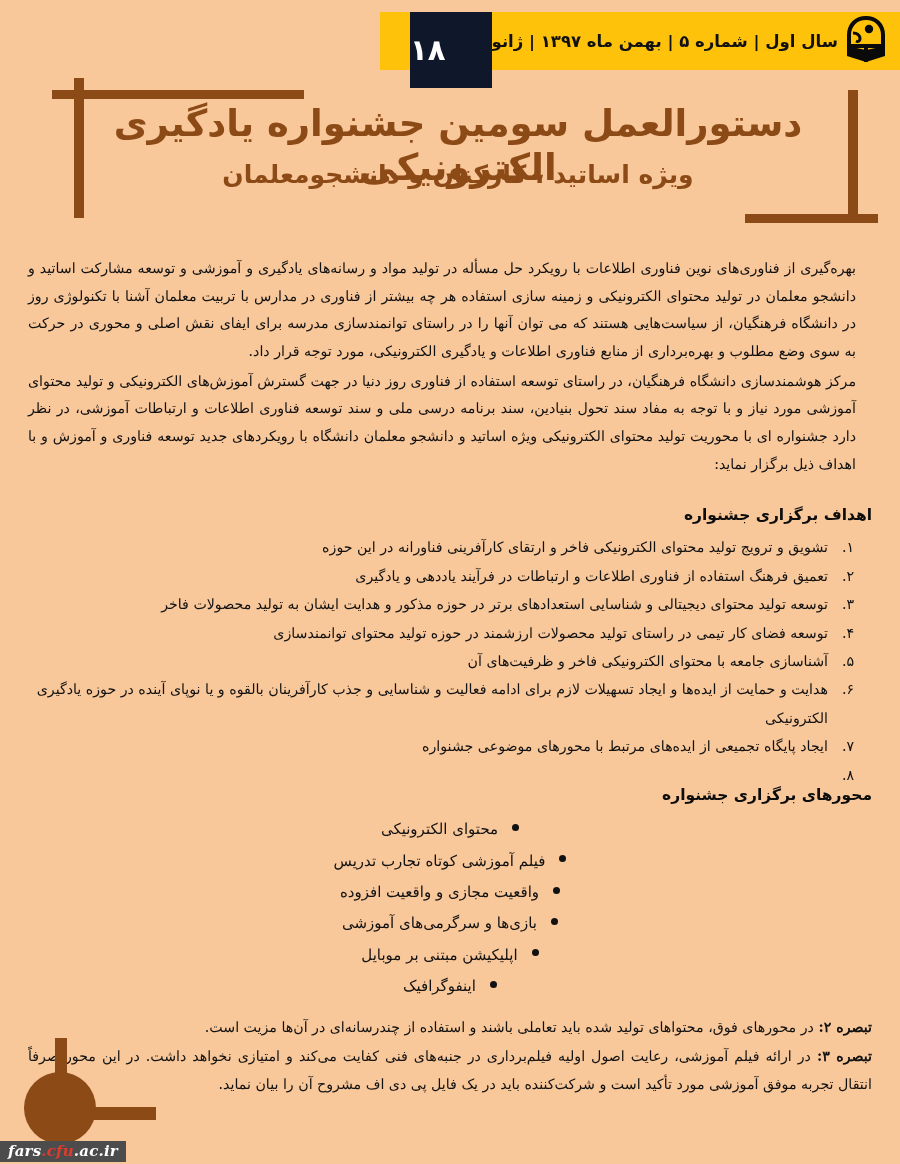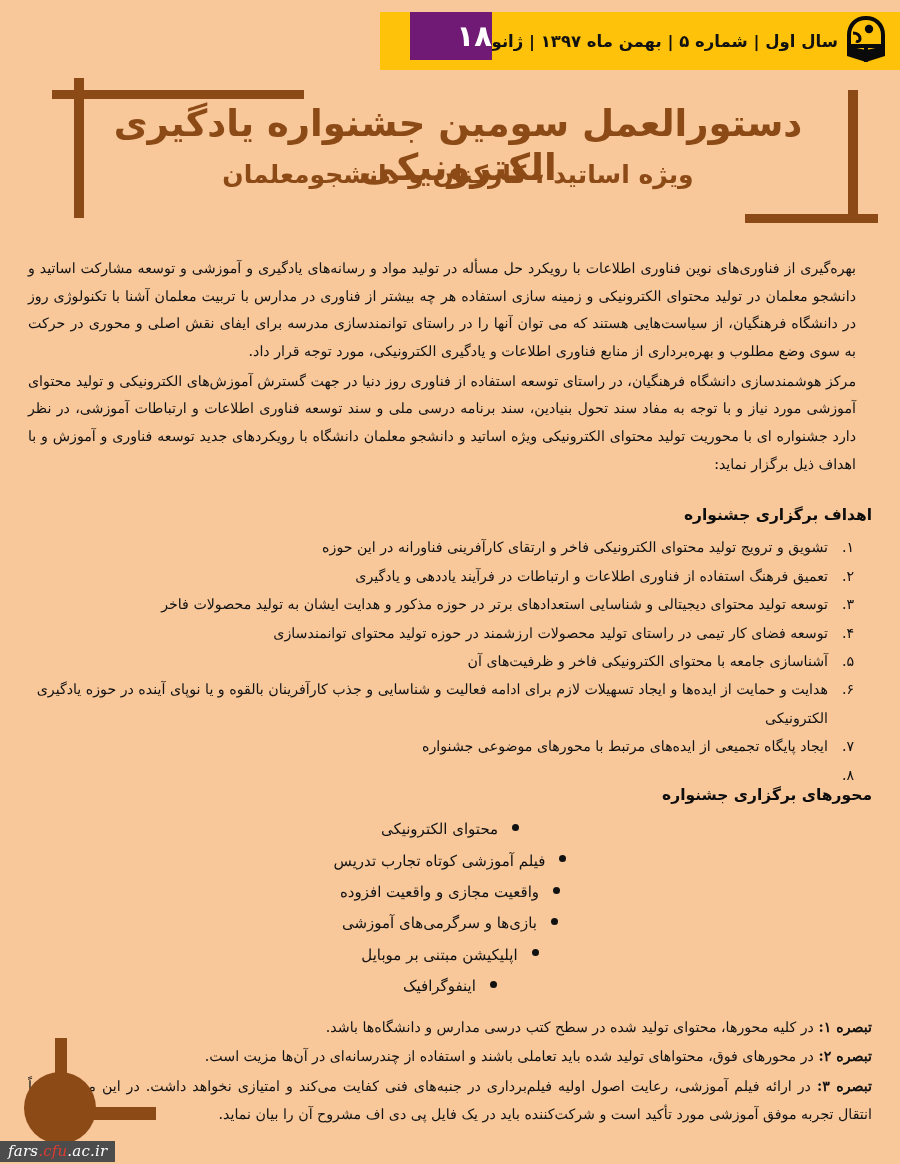--- a/index.html
+++ b/index.html
@@ -66,25 +66,25 @@
     align-items: center;
     justify-content: center;
   }
   .logo-wrap svg { display: block; }
 
   .issue-number-box {
     position: absolute;
     top: 12px;
     left: 410px;
     width: 82px;
-    height: 48px;
-    background: #701a75;
+    height: 76px;
+    background: #0f172a;
     display: flex;
     align-items: center;
-    justify-content: flex-start;
+    justify-content: flex-end;
   }
   .issue-number-box span {
     color: #ffffff;
     font-size: 29px;
     font-weight: 700;
     line-height: 1;
     letter-spacing: 1px;
   }
 
   
@@ -260,21 +260,21 @@
     background: #8c4a16;
   }
   .watermark {
     position: absolute;
     left: 0;
     bottom: 2px;
     background: #4c4c4c;
     padding: 2px 8px 3px 8px;
     font-family: "DejaVu Serif", "Liberation Serif", serif;
     font-style: italic;
-    font-weight: 400;
+    font-weight: 700;
     font-size: 15px;
     line-height: 1.1;
     direction: ltr;
     letter-spacing: .2px;
   }
   .watermark .wm-a { color: #ffffff; }
   .watermark .wm-b { color: #e03b2f; }
   .watermark .wm-c { color: #ffffff; }
 </style>
 </head>
@@ -340,23 +340,20 @@
       <li><span class="dot"></span><span class="axis-text">محتوای الکترونیکی</span></li>
       <li><span class="dot"></span><span class="axis-text">فیلم آموزشی کوتاه تجارب تدریس</span></li>
       <li><span class="dot"></span><span class="axis-text">واقعیت مجازی و واقعیت افزوده</span></li>
       <li><span class="dot"></span><span class="axis-text">بازی‌ها و سرگرمی‌های آموزشی</span></li>
       <li><span class="dot"></span><span class="axis-text">اپلیکیشن مبتنی بر موبایل</span></li>
       <li><span class="dot"></span><span class="axis-text">اینفوگرافیک</span></li>
     </ul>
 
     <div class="notes">
       <div class="note">
-        <b>تبصره ۱:</b><span> در کلیه محورها، محتوای تولید شده در سطح کتب درسی مدارس و دانشگاه‌ها باشد.</span>
-      </div>
-      <div class="note">
         <b>تبصره ۲:</b><span> در محورهای فوق، محتواهای تولید شده باید تعاملی باشند و استفاده از چندرسانه‌ای در آن‌ها مزیت است.</span>
       </div>
       <div class="note">
         <b>تبصره ۳:</b><span> در ارائه فیلم آموزشی، رعایت اصول اولیه فیلم‌برداری در جنبه‌های فنی کفایت می‌کند و امتیازی نخواهد داشت. در این محور صرفاً انتقال تجربه موفق آموزشی مورد تأکید است و شرکت‌کننده باید در یک فایل پی دی اف مشروح آن را بیان نماید.</span>
       </div>
     </div>
 
   </div>
 
   <div class="ornament">

